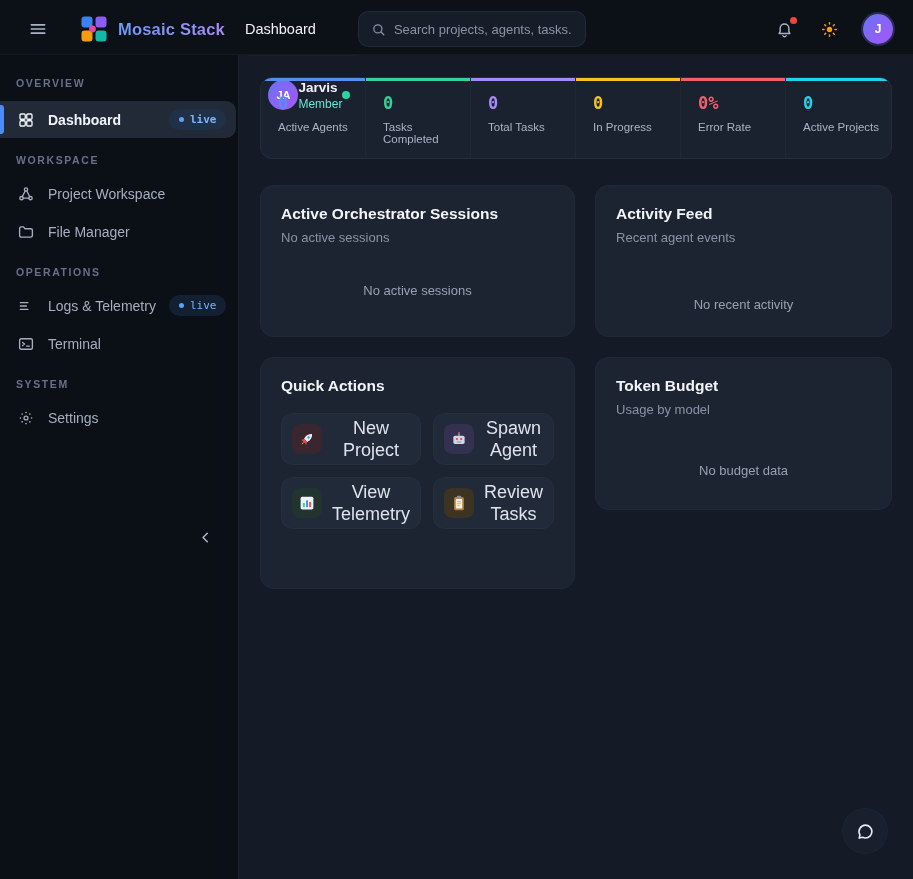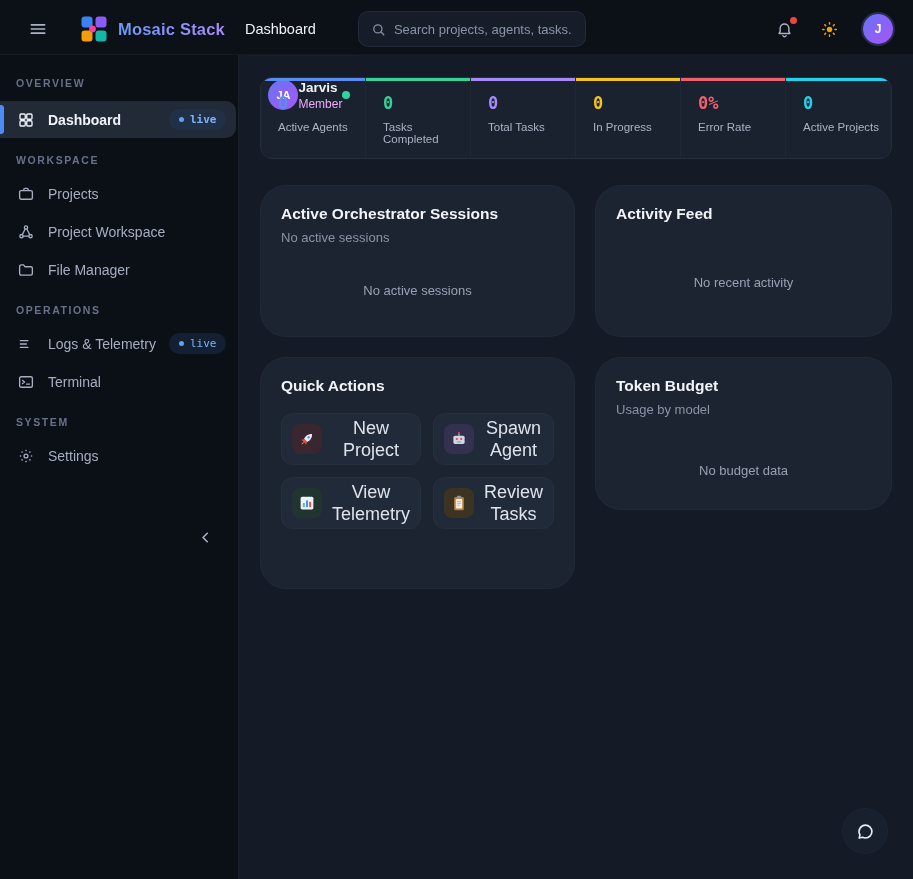--- a/index.html
+++ b/index.html
@@ -97,21 +97,21 @@
     display:flex; align-items:center; gap:0; padding:0 8px 0 20px;
   }
   .user-avatar {
     width:30px; height:30px; border-radius:50%; flex:none;
     background:linear-gradient(135deg,#6674f4,#a855f7);
     display:flex; align-items:center; justify-content:center;
     font-size:11px; font-weight:700; color:#fff;
   }
   .user-meta { flex:1; }
   .user-name { font-size:13.5px; font-weight:700; color:#eef1f7; }
-  .user-role { font-size:12px; color:#f0abfc; margin-top:2px; }
+  .user-role { font-size:12px; color:#5eead4; margin-top:2px; }
   .status-dot { width:8px; height:8px; border-radius:50%; flex:none; }
 
   
   .main { flex:1; background:#141a26; padding:22px 21px; overflow:hidden; }
 
   .stats-row {
     display:grid; grid-template-columns:repeat(6,1fr);
     border:1px solid #242d3d; border-radius:12px; overflow:hidden;
     background:#20293695;
   }
@@ -124,21 +124,21 @@
     font-family:"DejaVu Sans Mono",monospace; font-weight:700; font-size:17px;
     padding-left:17px;
   }
   .stat-label { font-size:11.5px; color:#aab3c5; padding-left:17px; margin-top:8px; }
 
   .cards-grid {
     display:grid; grid-template-columns:1fr 1.08fr; gap:20px; margin-top:26px;
     align-items:start;
   }
   .card {
-    background:#1c2431; border:1px solid #2a324263; border-radius:26px;
+    background:#1c2431; border:1px solid #2a324263; border-radius:14px;
     padding:19px 20px;
   }
   .card-title { font-size:15.5px; font-weight:700; color:#f2f4f8; }
   .card-sub { font-size:13px; color:#8a93a6; margin-top:7px; }
   .card-empty {
     font-size:13px; color:#98a1b3; text-align:center;
   }
   .card-sessions, .card-activity { height:152px; }
   .card-sessions .card-empty { margin-top:38px; }
   .card-activity .card-empty { margin-top:52px; }
@@ -245,29 +245,20 @@
         </span>
         <span class="nav-label">Dashboard</span>
         <span class="live-badge" style="color: rgb(125, 177, 248);">
           <span class="dot" style="background: rgb(94, 160, 246);"></span>
           <span>live</span>
         </span>
       </div>
 
       <div class="sec-label">WORKSPACE</div>
 
-      <div class="nav-item">
-        <span>
-          <svg width="18" height="18" viewBox="0 0 24 24" fill="none" stroke="currentColor" stroke-width="1.8" stroke-linejoin="round">
-              <rect x="3.5" y="7.5" width="17" height="11.5" rx="2"></rect>
-              <path d="M9 7.5V6.3A1.8 1.8 0 0 1 10.8 4.5h2.4A1.8 1.8 0 0 1 15 6.3v1.2"></path>
-            </svg>
-        </span>
-        <span class="nav-label">Projects</span>
-      </div>
 
       <div class="nav-item">
         <span>
           <svg width="18" height="18" viewBox="0 0 24 24" fill="none" stroke="currentColor" stroke-width="1.8" stroke-linecap="round">
               <circle cx="12" cy="6" r="2.2"></circle>
               <circle cx="6" cy="17.5" r="2.2"></circle>
               <circle cx="18" cy="17.5" r="2.2"></circle>
               <path d="M10.9 8L7 15.6M13.1 8l3.9 7.6M8.2 17.5h7.6"></path>
             </svg>
         </span>
@@ -387,20 +378,21 @@
     <div class="cards-grid">
 
       <section class="card card-sessions">
         <h2 class="card-title">Active Orchestrator Sessions</h2>
         <div class="card-sub">No active sessions</div>
         <div class="card-empty">No active sessions</div>
       </section>
 
       <section class="card card-activity">
         <h2 class="card-title">Activity Feed</h2>
+        <div class="card-sub">Recent agent events</div>
         <div class="card-empty">No recent activity</div>
       </section>
 
       <section class="card card-quick">
         <h2 class="card-title">Quick Actions</h2>
         <div class="qa-grid">
 
           <button class="qa-btn">
             <span class="qa-tile tile-rocket">
               <svg width="18" height="18" viewBox="0 0 24 24">

